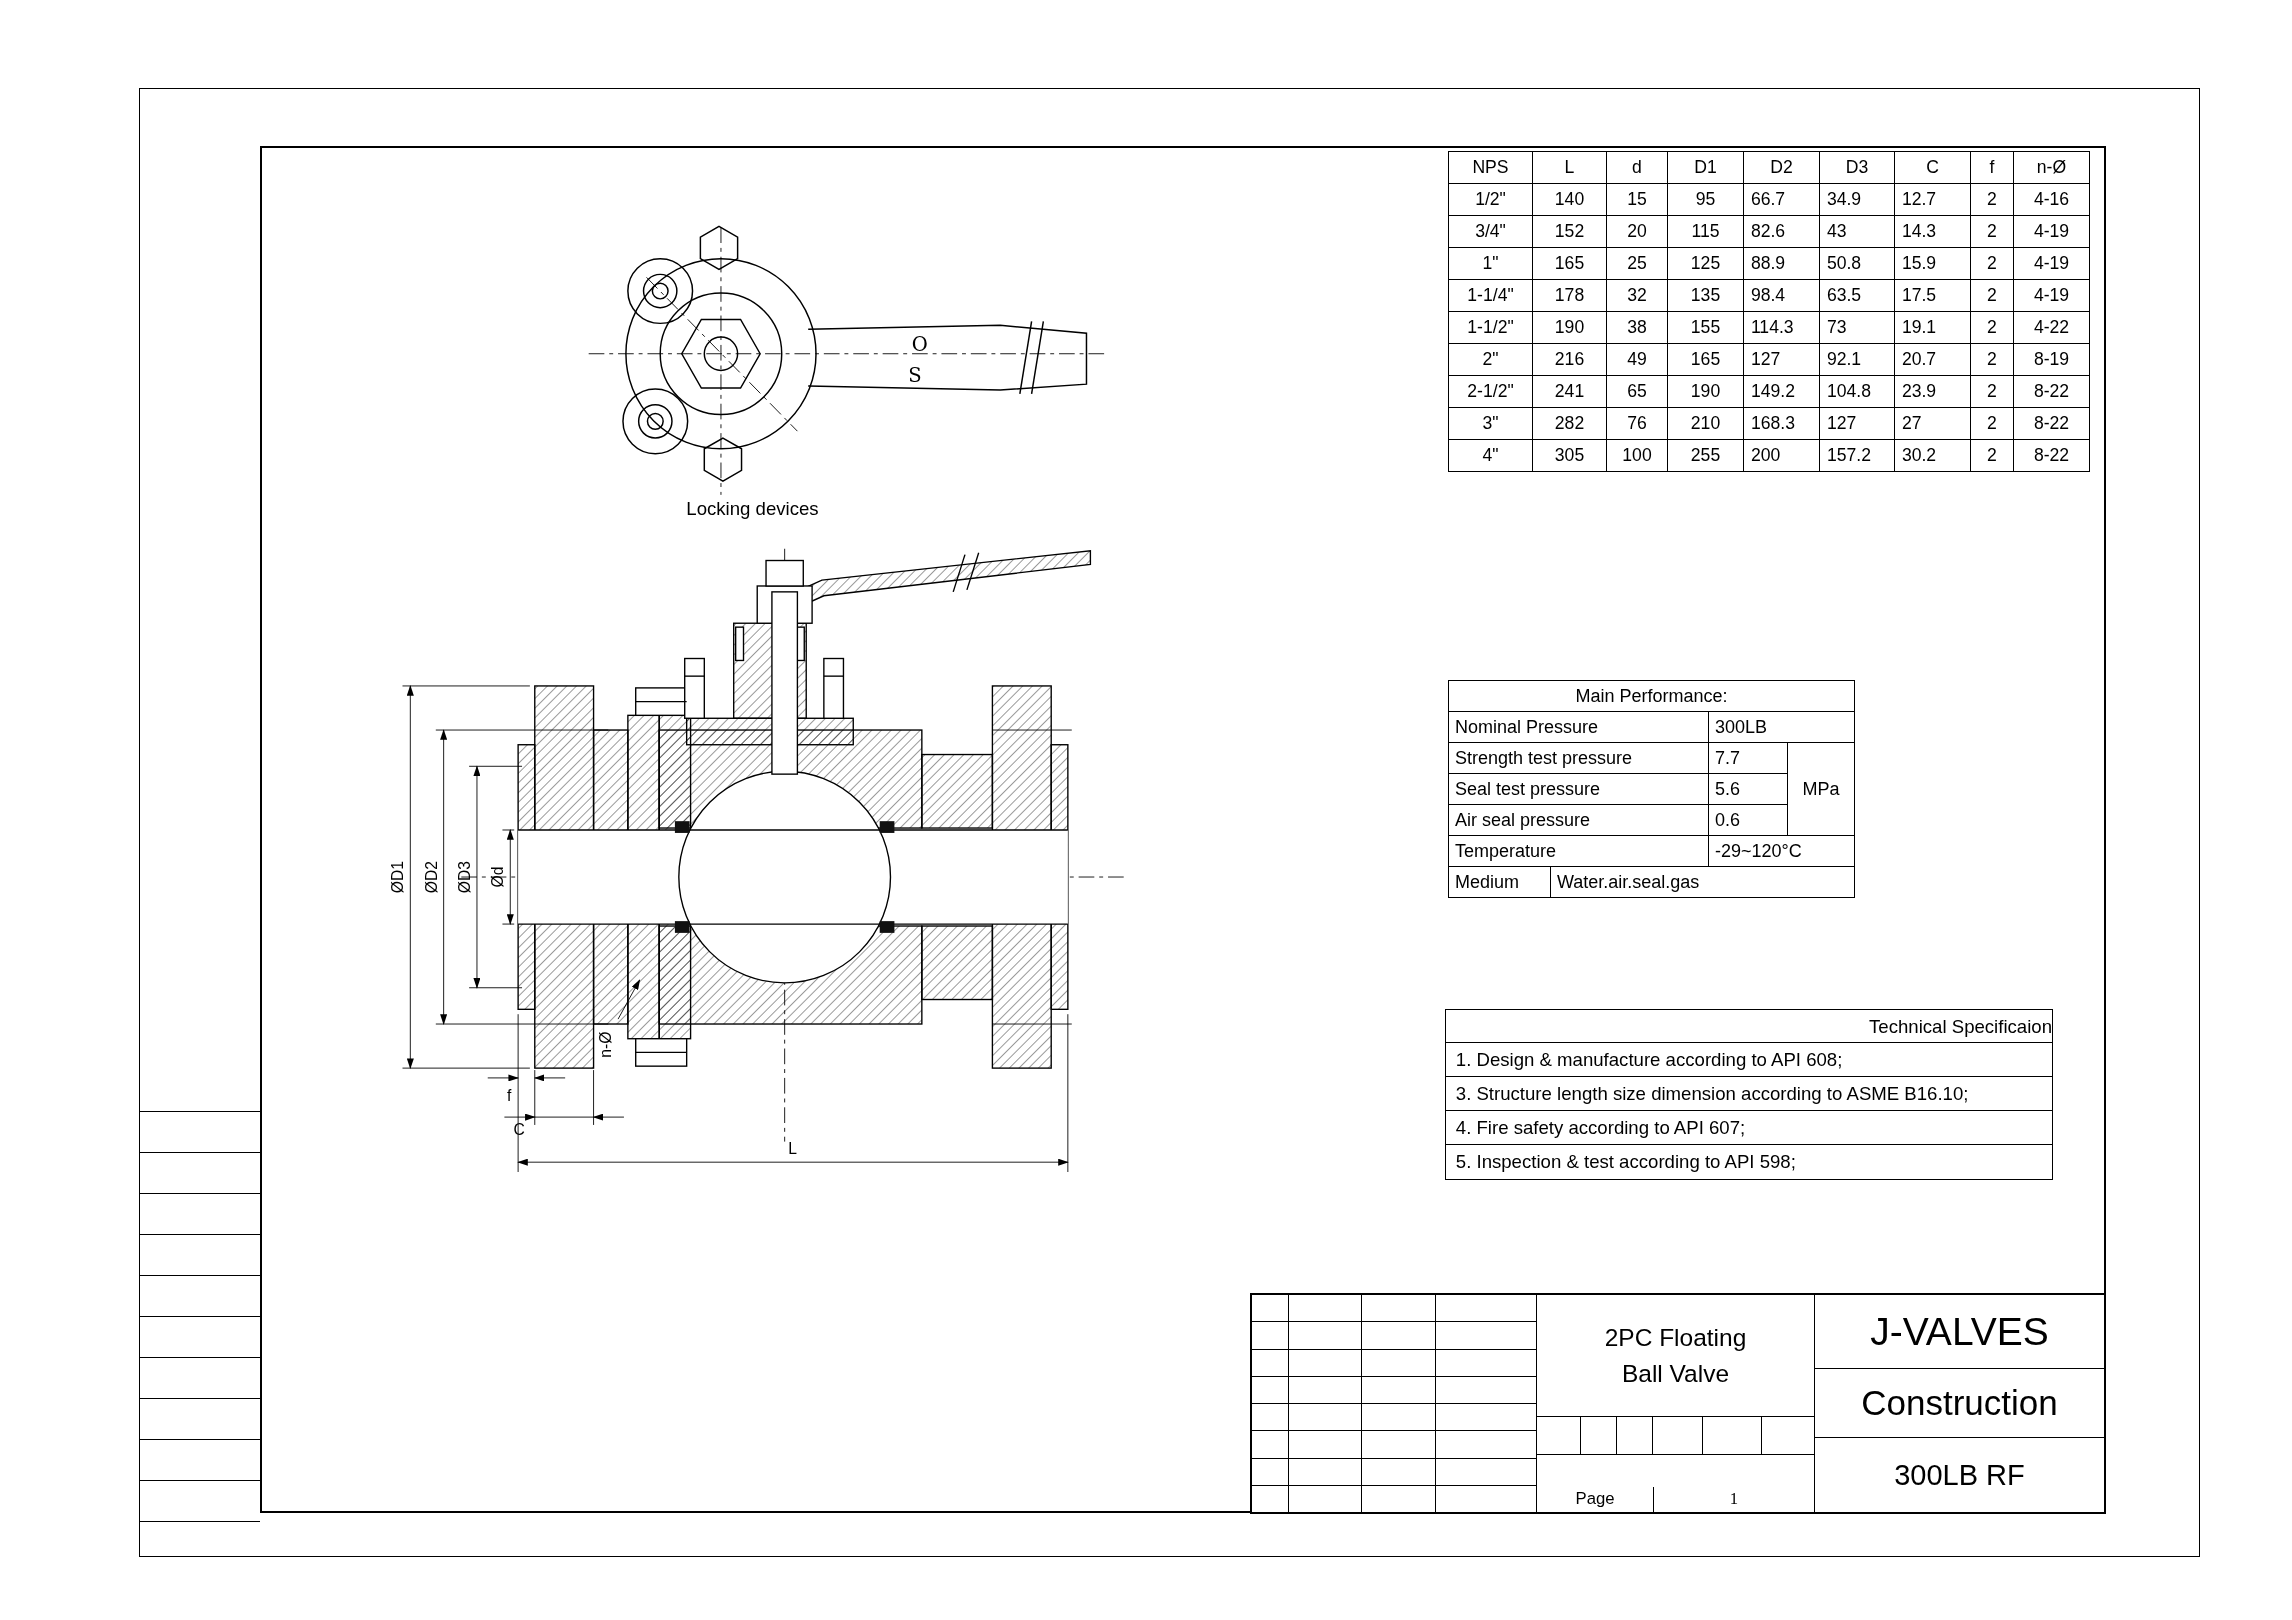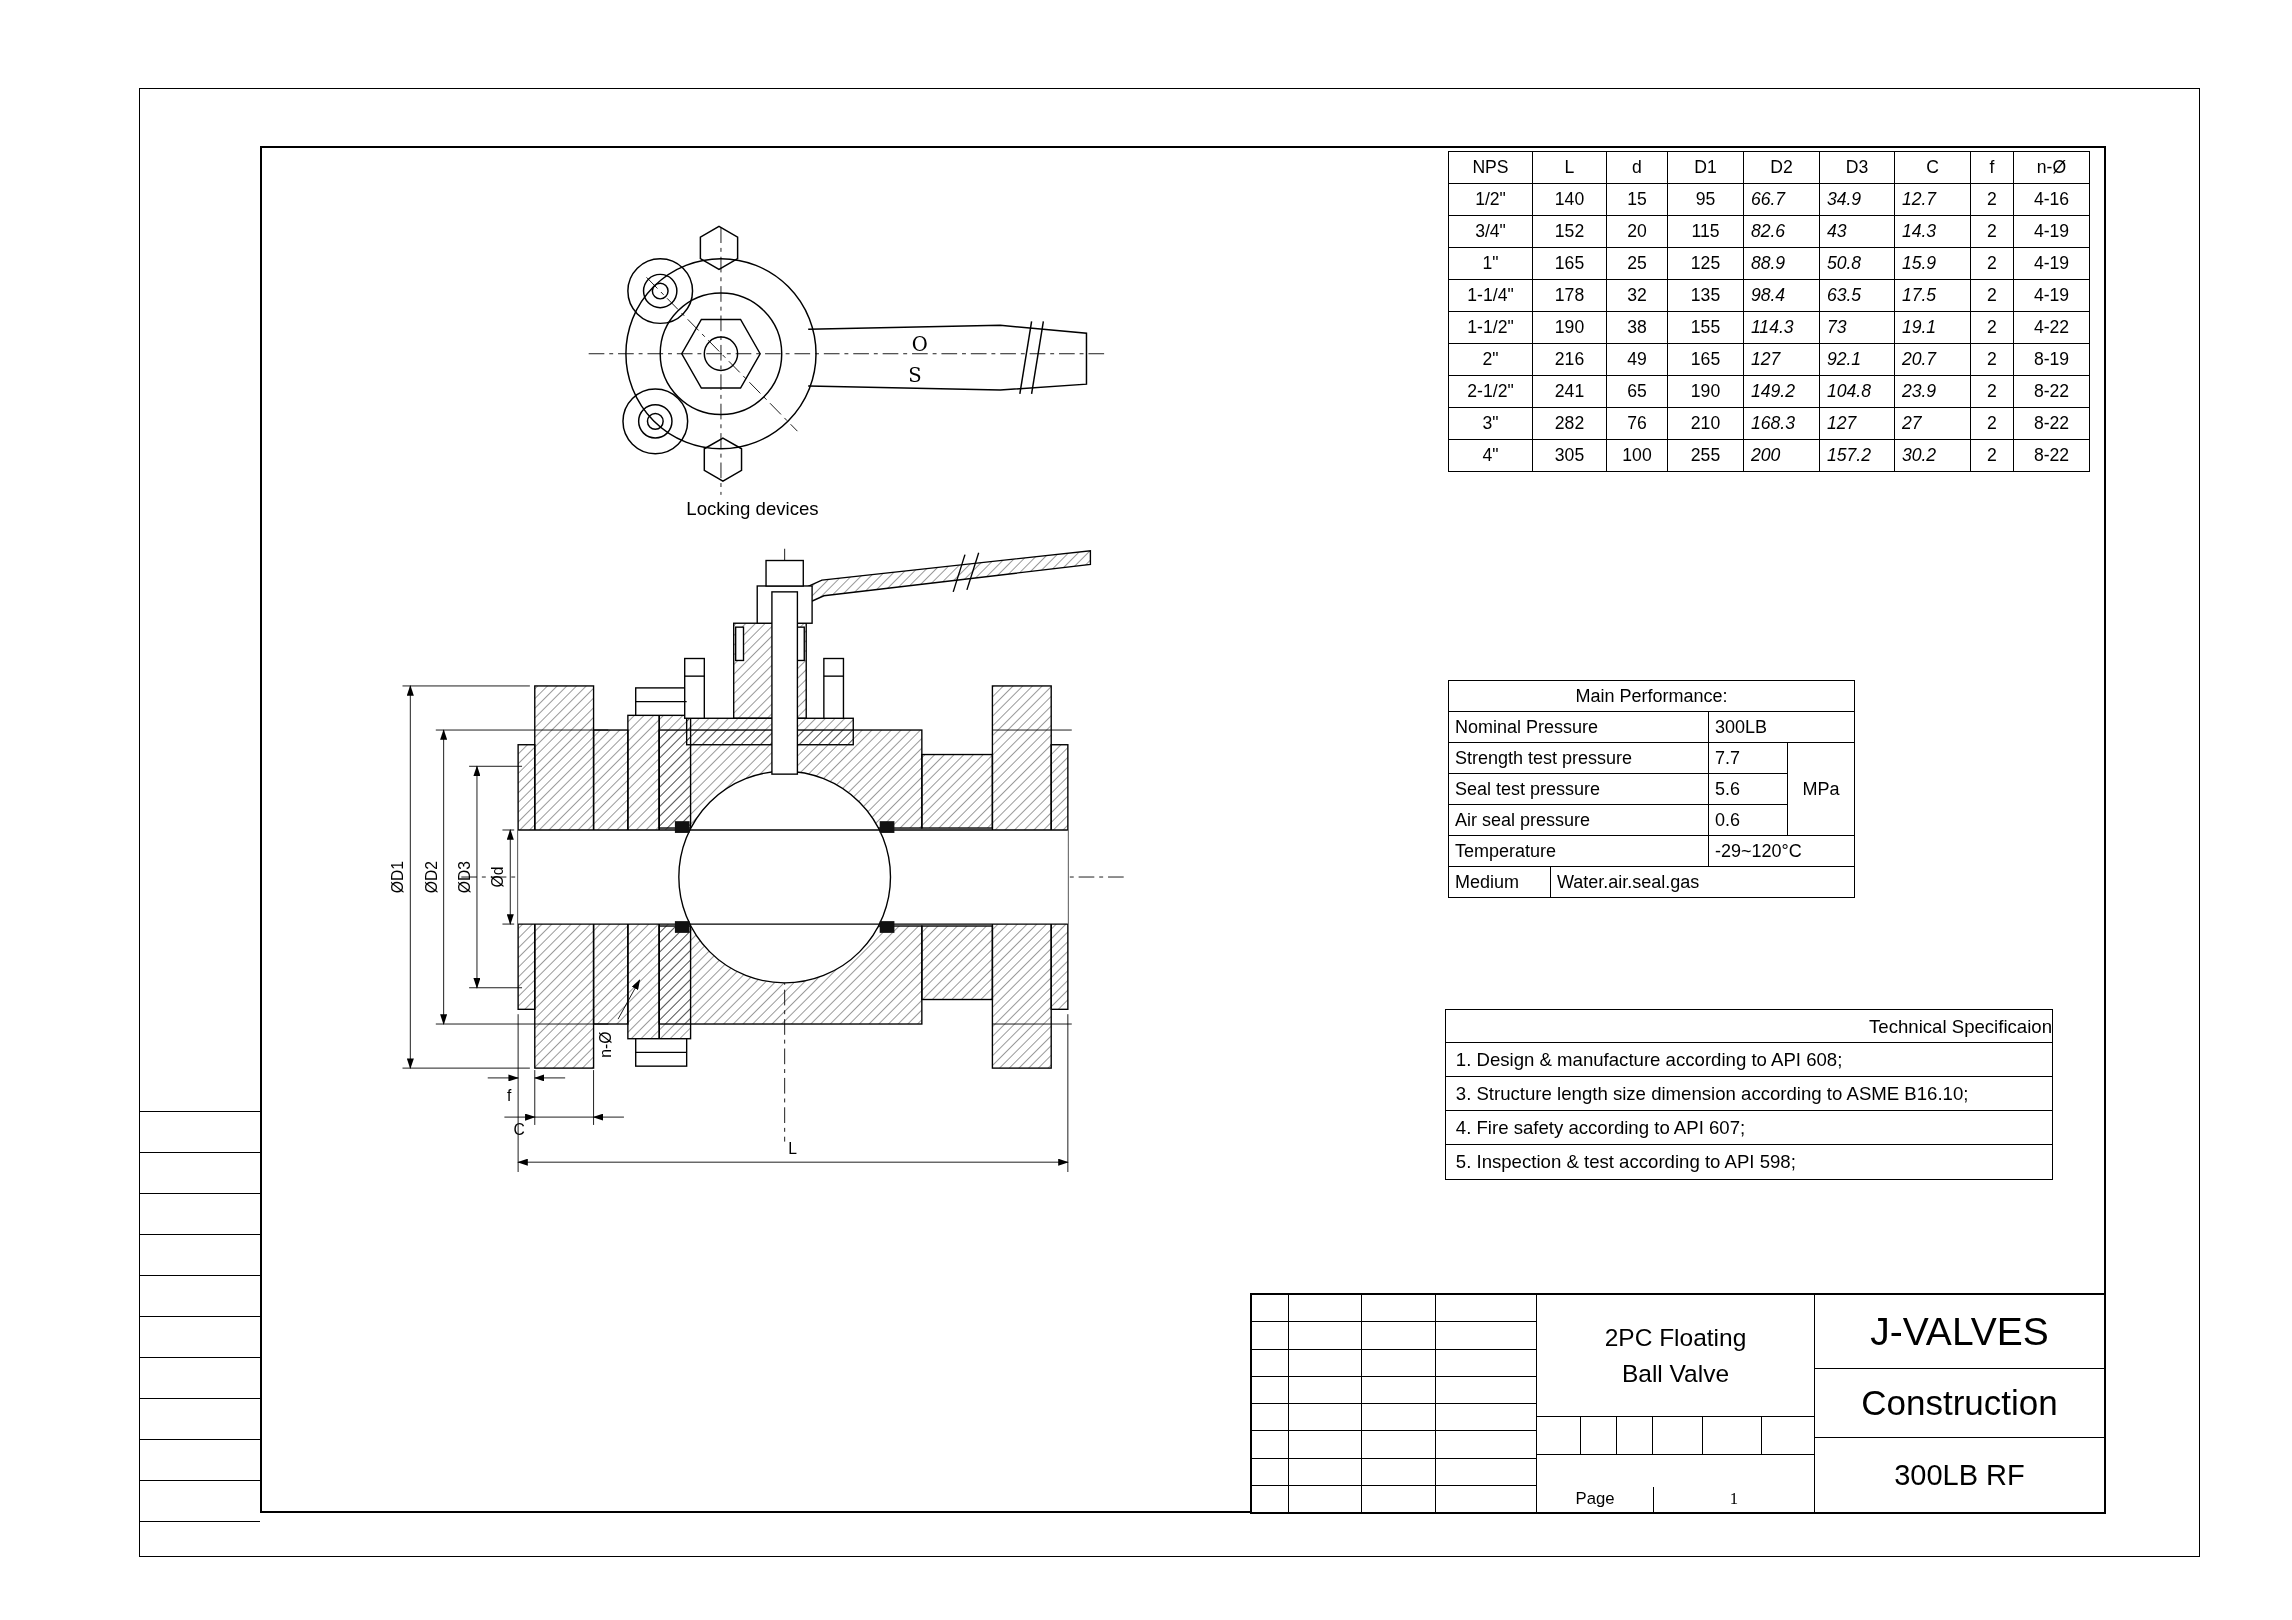--- a/index.html
+++ b/index.html
@@ -18,21 +18,21 @@
   .cl { stroke-dasharray:16 5 4 5; stroke-width:0.9; }
   .thin { stroke-width:0.9; }
   .dimtxt { font-size:16px; }
   .ostxt { font-family:"DejaVu Serif","Liberation Serif",serif; font-size:20px; }
 
   .locking-label { position:absolute; left:647px; top:498px; width:211px; text-align:center; font-size:18.6px; }
 
   table { border-collapse:collapse; table-layout:fixed;border-radius:9px; }
   .dim-table { position:absolute; left:1448px; top:151px; font-size:17.6px; }
   .dim-table th, .dim-table td { border:1px solid #000; height:32px; text-align:center; font-weight:400; padding:0 2px; overflow:hidden; white-space:nowrap; }
-  .dim-table td.num-left { text-align:left; padding-left:6.9px;font-style:italic; }
+  .dim-table td.num-left { text-align:left; padding-left:6.9px; }
 
   .perf { position:absolute; left:1448px; top:680px; font-size:18px; }
   .perf td { border:1px solid #000; height:31px; padding:0 5.9px; text-align:left; overflow:hidden; white-space:nowrap; }
   .perf td.center { text-align:center; }
 
   .tech { position:absolute; left:1445px; top:1009px; width:608px; border:1.5px solid #000; font-size:18.6px; background:#fff; }
   .tech-title { height:33px; line-height:33px; text-align:right; border-bottom:1px solid #000; }
   .tech-item { height:34px; line-height:34px; padding-left:9.8px; border-bottom:1px solid #000; white-space:nowrap; overflow:hidden; }
   .tech-item:last-child { border-bottom:none; }
 

